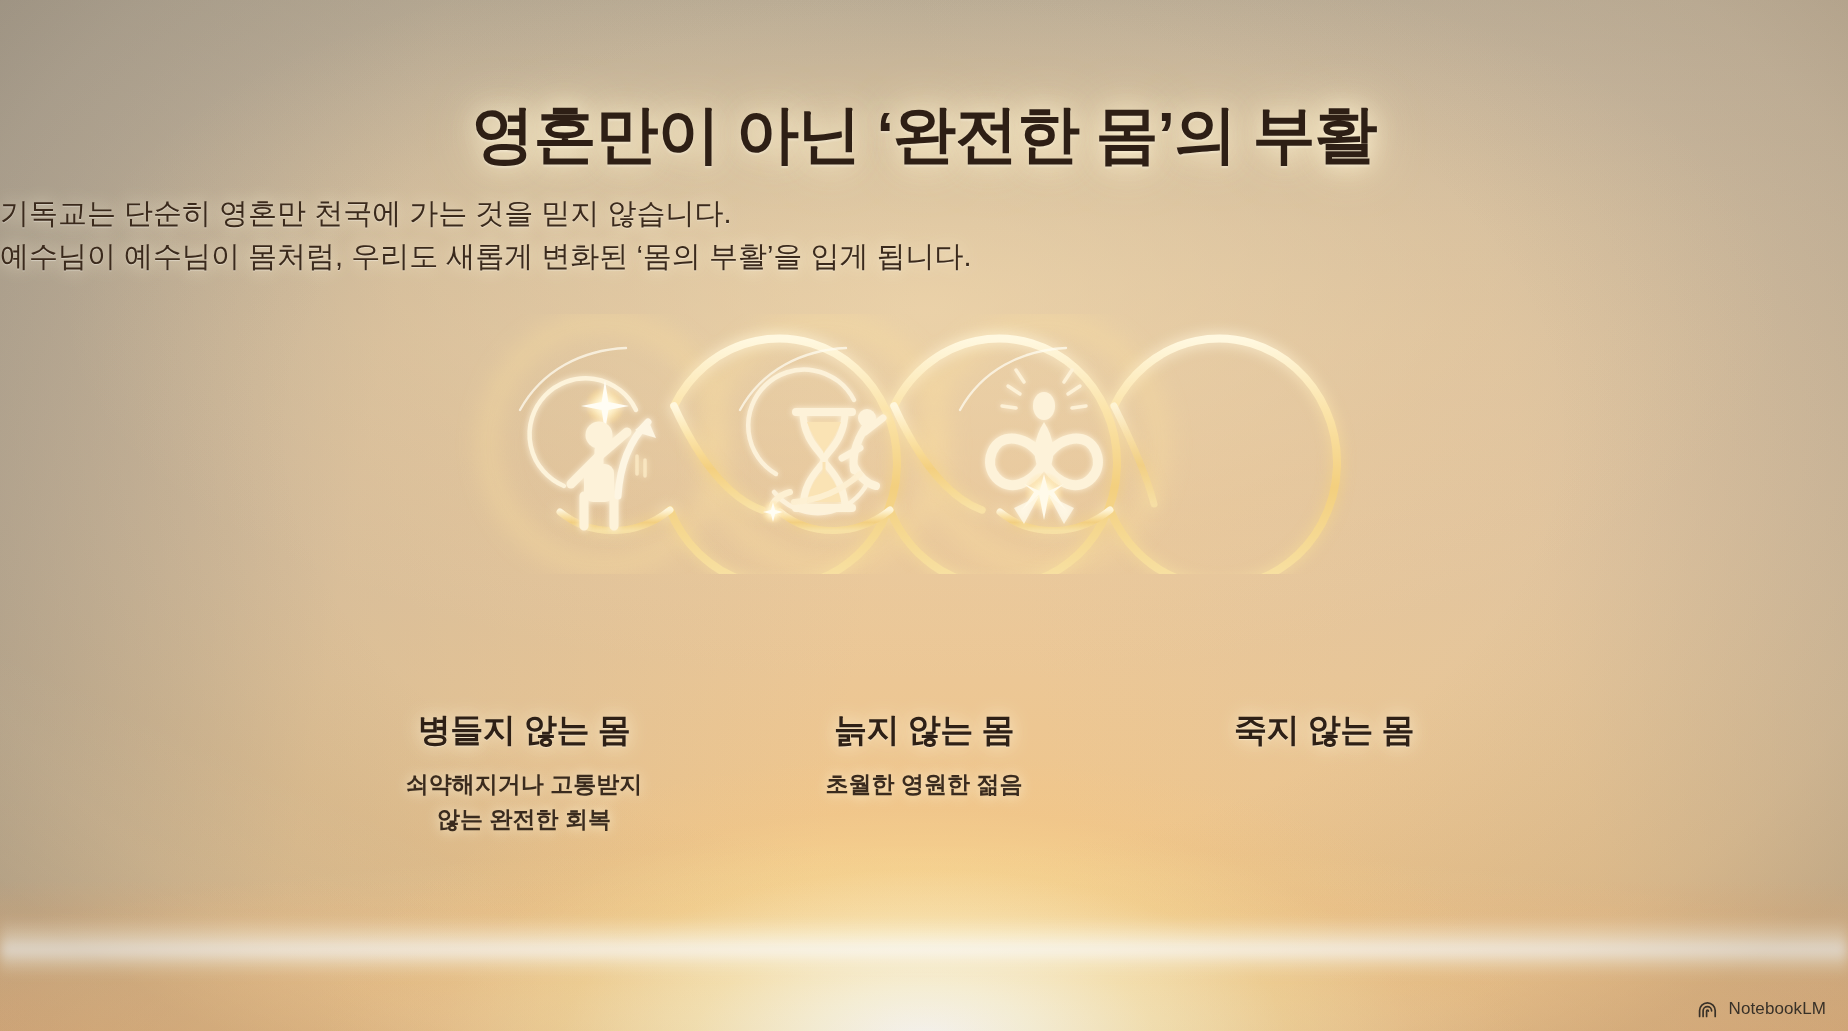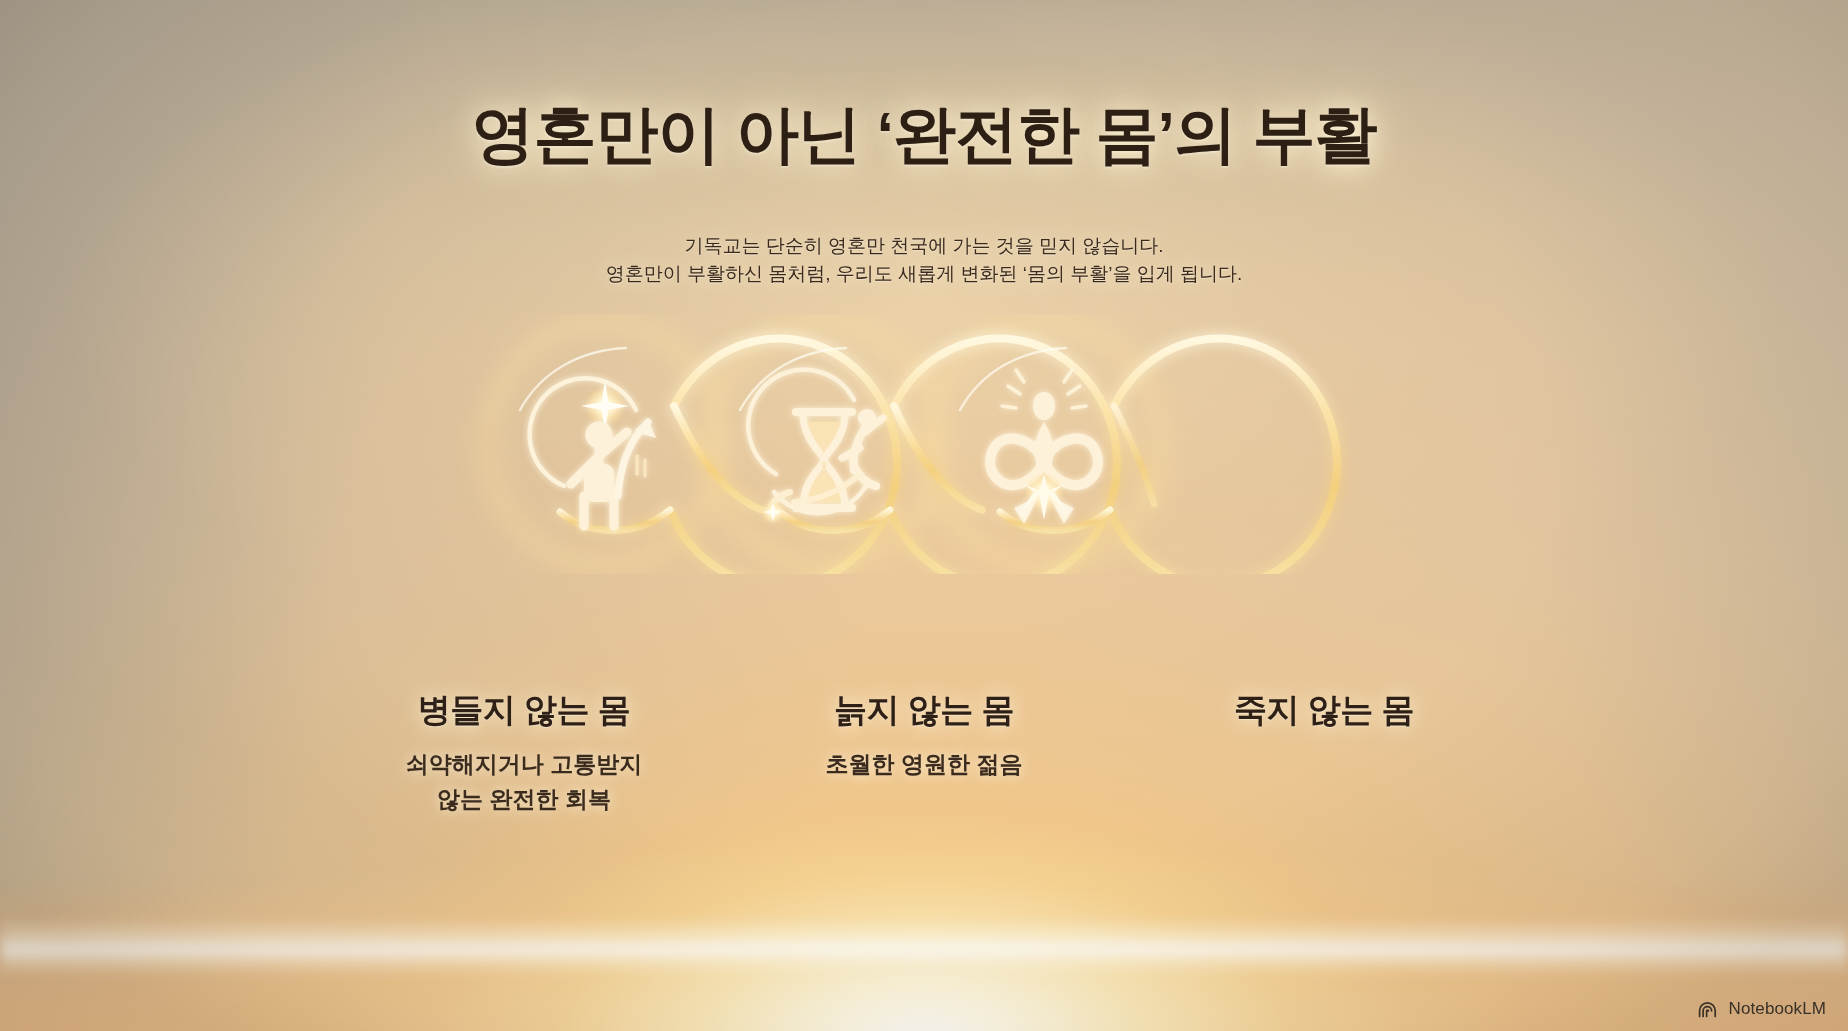--- a/index.html
+++ b/index.html
@@ -71,34 +71,33 @@
 
   
   .content{position:absolute;inset:0;}
   .title{
     position:absolute;top:92px;left:0;right:0;text-align:center;
     font-size:63px;font-weight:700;letter-spacing:-1px;
     color:#2e1f15;
     text-shadow:0 0 26px rgba(255,246,214,.95), 0 0 54px rgba(255,240,196,.75), 0 2px 2px rgba(255,255,255,.35);
   }
   .subtitle{
-    position:absolute;top:192px;left:0;right:0;text-align:center;
-    font-size:19px;font-weight:500;line-height:1.47;
+    position:absolute;top:192px;left:0;right:0;text-align:left;
+    font-size:29px;font-weight:500;line-height:1.47;
     color:#3b2a1c;
     text-shadow:0 0 18px rgba(255,248,222,.9), 0 1px 1px rgba(255,255,255,.4);
-    margin-top:40px;
   }
   .subtitle div{white-space:nowrap;}
 
   
   .graphic{position:absolute;left:424px;top:314px;width:1000px;height:260px;}
   .graphic svg{display:block;}
 
   
-  .cards{position:absolute;top:688px;left:324px;width:1200px;height:180px;display:flex;}
+  .cards{position:absolute;top:708px;left:324px;width:1200px;height:180px;display:flex;}
   .card{width:400px;text-align:center;}
   .card-title{
     font-size:33px;font-weight:700;color:#2e2016;letter-spacing:-.5px;
     text-shadow:0 0 20px rgba(255,248,220,.95), 0 1px 1px rgba(255,255,255,.4);
   }
   .card-desc{
     margin-top:14px;font-size:23px;font-weight:700;line-height:1.52;color:#3a2b1e;
     text-shadow:0 0 14px rgba(255,250,228,.85);
   }
   .card-desc div{white-space:nowrap;}
@@ -127,21 +126,21 @@
   <div class="bg-layer bg-sunglow"></div>
   <div class="bg-horizon"></div>
   <div class="bg-layer bg-vignette"></div>
 
   <div class="content">
 
     <div class="title">영혼만이 아닌 ‘완전한 몸’의 부활</div>
 
     <div class="subtitle">
       <div>기독교는 단순히 영혼만 천국에 가는 것을 믿지 않습니다.</div>
-      <div>영혼만이 부활하신 몸처럼, 우리도 새롭게 변화된 ‘몸의 부활’을 입게 됩니다.</div>
+      <div>예수님이 예수님이 몸처럼, 우리도 새롭게 변화된 ‘몸의 부활’을 입게 됩니다.</div>
     </div>
 
     <div class="graphic">
       <svg width="1000" height="260" viewBox="0 0 1000 260" xmlns="http://www.w3.org/2000/svg">
         <defs>
           <linearGradient id="ribbon" x1="0" y1="0" x2="0" y2="1">
             <stop offset="0%" stop-color="#fff8e0"></stop>
             <stop offset="30%" stop-color="#fbe3a8"></stop>
             <stop offset="60%" stop-color="#f3cf7e"></stop>
             <stop offset="100%" stop-color="#f8e2a6"></stop>

